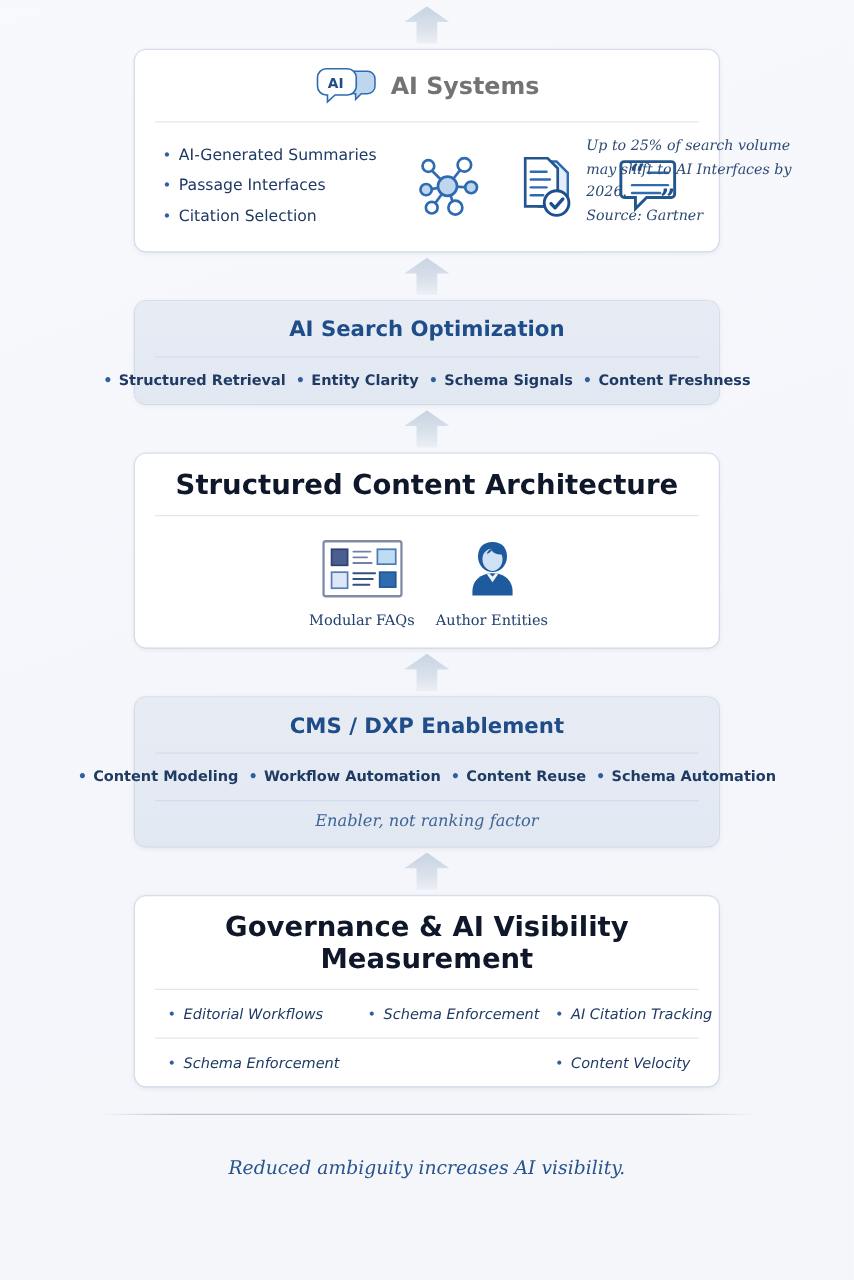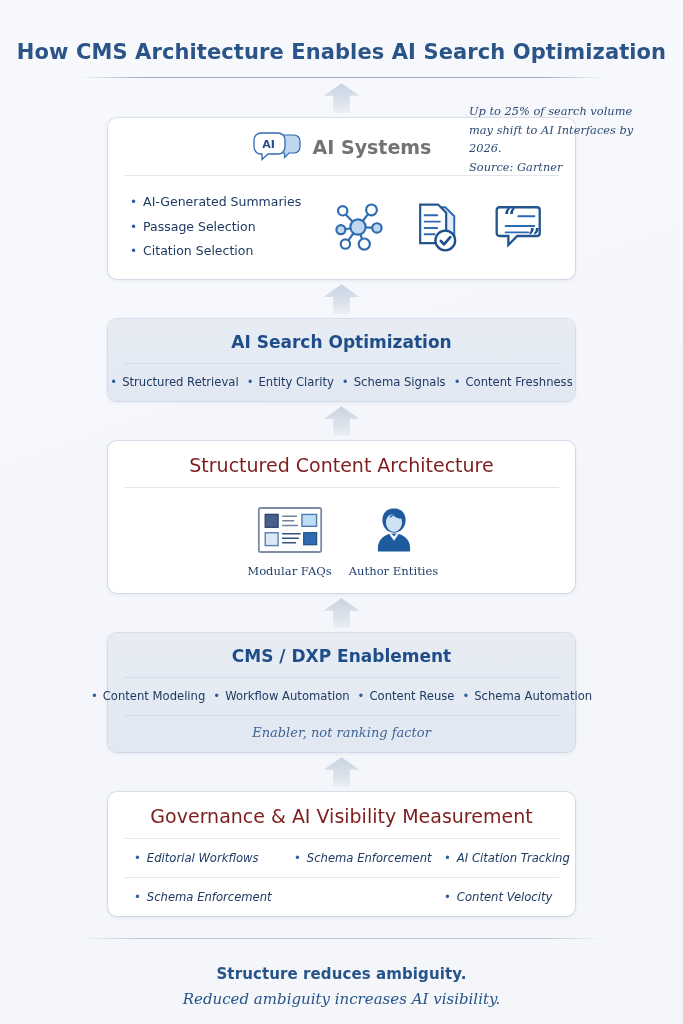--- a/index.html
+++ b/index.html
@@ -68,23 +68,23 @@
     padding: 13px 14px 11px 14px;
   }
   .card-head .htxt {
     font-family: "DejaVu Sans", sans-serif;
     font-size: 17px;
     font-weight: 700;
     color: #1f4d89;
     text-align: center;
   }
   .card-head .htxt.plain {
-    font-weight: 400;
-    color: #7f1d1d;
-    font-size: 19px;
+    font-weight: 700;
+    color: #0f172a;
+    font-size: 22px;
   }
   .divider {
     height: 1px;
     margin: 0 16px;
     background: #e2e6ee;
   }
   .divider.band { background: #d3dced; }
 
   
   .ai-head {
@@ -146,20 +146,21 @@
   }
 
   
   .inline-row {
     display: flex;
     align-items: center;
     justify-content: center;
     flex-wrap: nowrap;
     gap: 8px;
     padding: 11px 10px 12px 10px;
+    font-weight: bold;
   }
   .inline-item {
     font-family: "DejaVu Sans", sans-serif;
     font-size: 11.6px;
     color: #1f3a63;
     white-space: nowrap;
   }
   .inline-item .dot { color: #2f5f9e; margin-right: 5px; }
 
   .sub-note {
@@ -238,24 +239,20 @@
     font-style: italic;
     font-size: 15px;
     color: #27548b;
   }
 </style>
 </head>
 <body>
 
 <div class="page">
 
-  <div class="title-wrap">
-    <div class="title">How CMS Architecture Enables AI Search Optimization</div>
-    <div class="title-rule"></div>
-  </div>
 
   <div class="note">
     <div>Up to 25% of search volume</div>
     <div>may shift to AI Interfaces by 2026.</div>
     <div>Source: Gartner</div>
   </div>
 
   <div class="arrow"></div>
 
   <div class="card white">
@@ -269,21 +266,21 @@
     </div>
 
     <div class="divider"></div>
 
     <div class="ai-body">
       <div class="bullets-col">
         <div class="bullet-line">
           <span class="dot">•</span><span>AI-Generated Summaries</span>
         </div>
         <div class="bullet-line">
-          <span class="dot">•</span><span>Passage Selection</span>
+          <span class="dot">•</span><span>Passage Interfaces</span>
         </div>
         <div class="bullet-line">
           <span class="dot">•</span><span>Citation Selection</span>
         </div>
       </div>
 
       <div class="ai-icons">
 
         <svg width="54" height="54" viewBox="0 0 60 60">
           <g stroke="#2f6bb0" stroke-width="2.4" fill="none">
@@ -432,18 +429,17 @@
 
     <div class="gov-row">
       <span class="gov-item g1"><span class="dot">•</span><span>Schema Enforcement</span></span>
       <span class="gov-item g2"></span>
       <span class="gov-item g3"><span class="dot">•</span><span>Content Velocity</span></span>
     </div>
   </div>
 
   <div class="footer-rule-top"></div>
   <div class="footer">
-    <div class="f1">Structure reduces ambiguity.</div>
     <div class="f2">Reduced ambiguity increases AI visibility.</div>
 
   </div>
 
 </div>
 
 </body></html>

